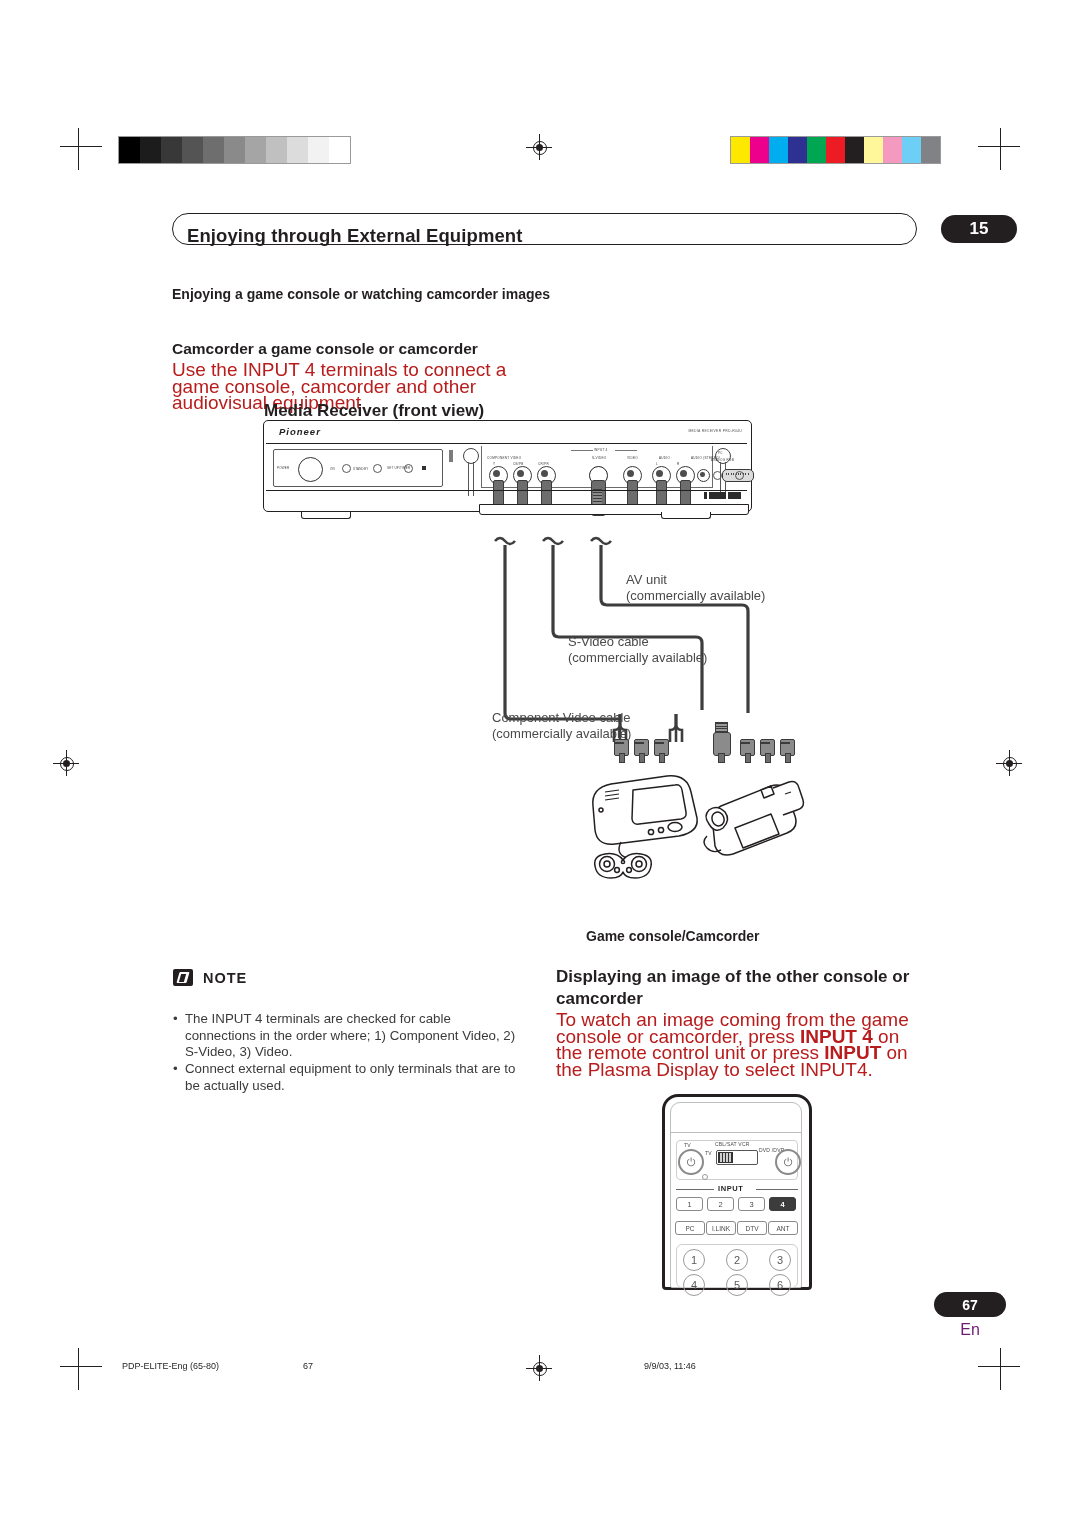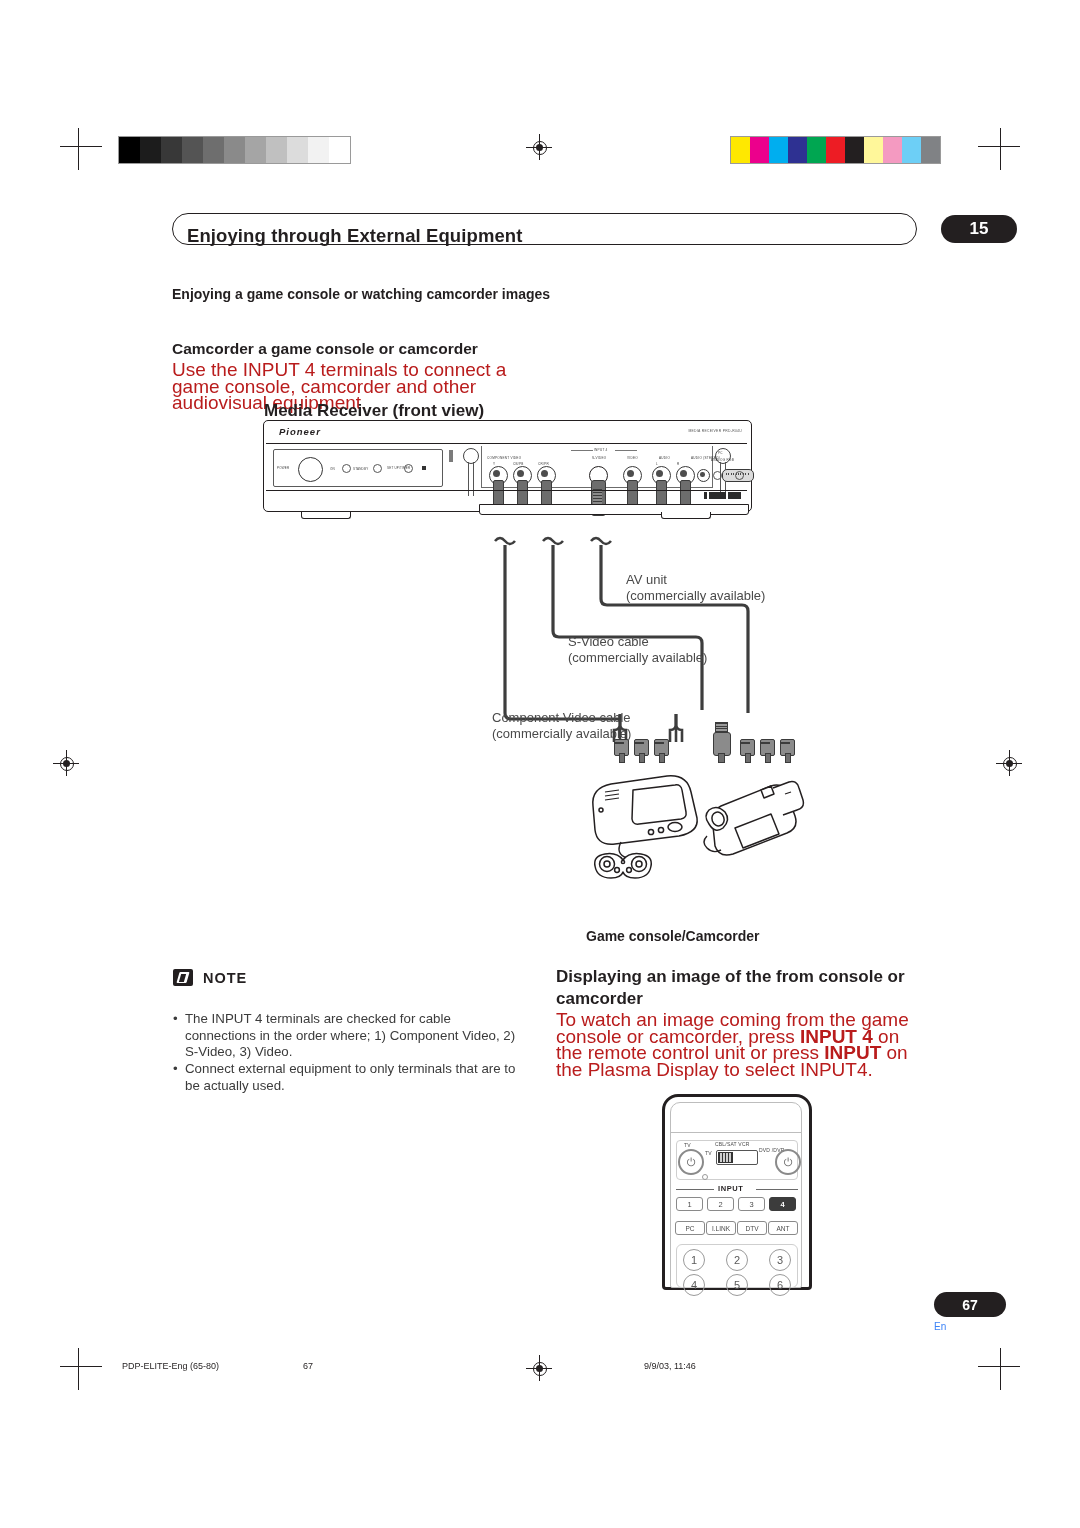--- a/index.html
+++ b/index.html
@@ -162,22 +162,22 @@
   .numk{position:absolute;width:20px;height:20px;border-radius:50%;border:1.3px solid #9a9a9a;
      display:flex;align-items:center;justify-content:center;font-size:11px;color:#5a5a5a;}
 
   
   .gc{position:absolute;left:575px;top:766px;width:230px;height:120px;}
 
   
   .pagebadge{position:absolute;left:934px;top:1292px;width:72px;height:25px;background:#231f20;
      border-radius:13px;color:#fff;font-weight:bold;font-size:14px;
      display:flex;align-items:center;justify-content:center;}
-  .pagelang{position:absolute;left:934px;top:1321px;width:72px;text-align:left;
-     font-size:10px;color:#3b82f6;}
+  .pagelang{position:absolute;left:934px;top:1321px;width:72px;text-align:center;
+     font-size:16px;color:#701a75;}
   .ftxt{position:absolute;font-size:9px;color:#231f20;}
 </style>
 </head>
 <body>
 
 <div class="crop-v" style="left:78px;top:128px;height:42px;"></div>
 <div class="crop-h" style="left:60px;top:146px;width:42px;"></div>
 <div class="crop-v" style="left:1000px;top:128px;height:42px;"></div>
 <div class="crop-h" style="left:978px;top:146px;width:42px;"></div>
 <div class="crop-v" style="left:78px;top:1348px;height:42px;"></div>
@@ -447,21 +447,21 @@
 <div class="notetitle">NOTE</div>
 <div class="bullet" style="left:173px;top:1011px;width:345px;">
   <span class="dot">•</span>
   <span class="tx">The INPUT 4 terminals are checked for cable connections in the order where; 1) Component Video, 2) S-Video, 3) Video.</span>
 </div>
 <div class="bullet" style="left:173px;top:1061px;width:345px;">
   <span class="dot">•</span>
   <span class="tx">Connect external equipment to only terminals that are to be actually used.</span>
 </div>
 
-<div class="abs" style="left:556px;top:966px;width:365px;font-size:17px;font-weight:bold;line-height:22px;">Displaying an image of the from console or camcorder</div>
+<div class="abs" style="left:556px;top:966px;width:365px;font-size:17px;font-weight:bold;line-height:22px;">Displaying an image of the other console or camcorder</div>
 <div class="body-p" style="left:556px;top:1012px;width:372px;">
   <span>To watch an image coming from the game console or camcorder, press </span><b>INPUT 4</b><span> on the remote control unit or press </span><b>INPUT</b><span> on the Plasma Display to select INPUT4.</span>
 </div>
 
 <div class="remote">
   <div class="rbody"></div>
   <div class="rinner"></div>
   <div class="rsep"></div>
 
   <div class="rtopgroup"></div>

